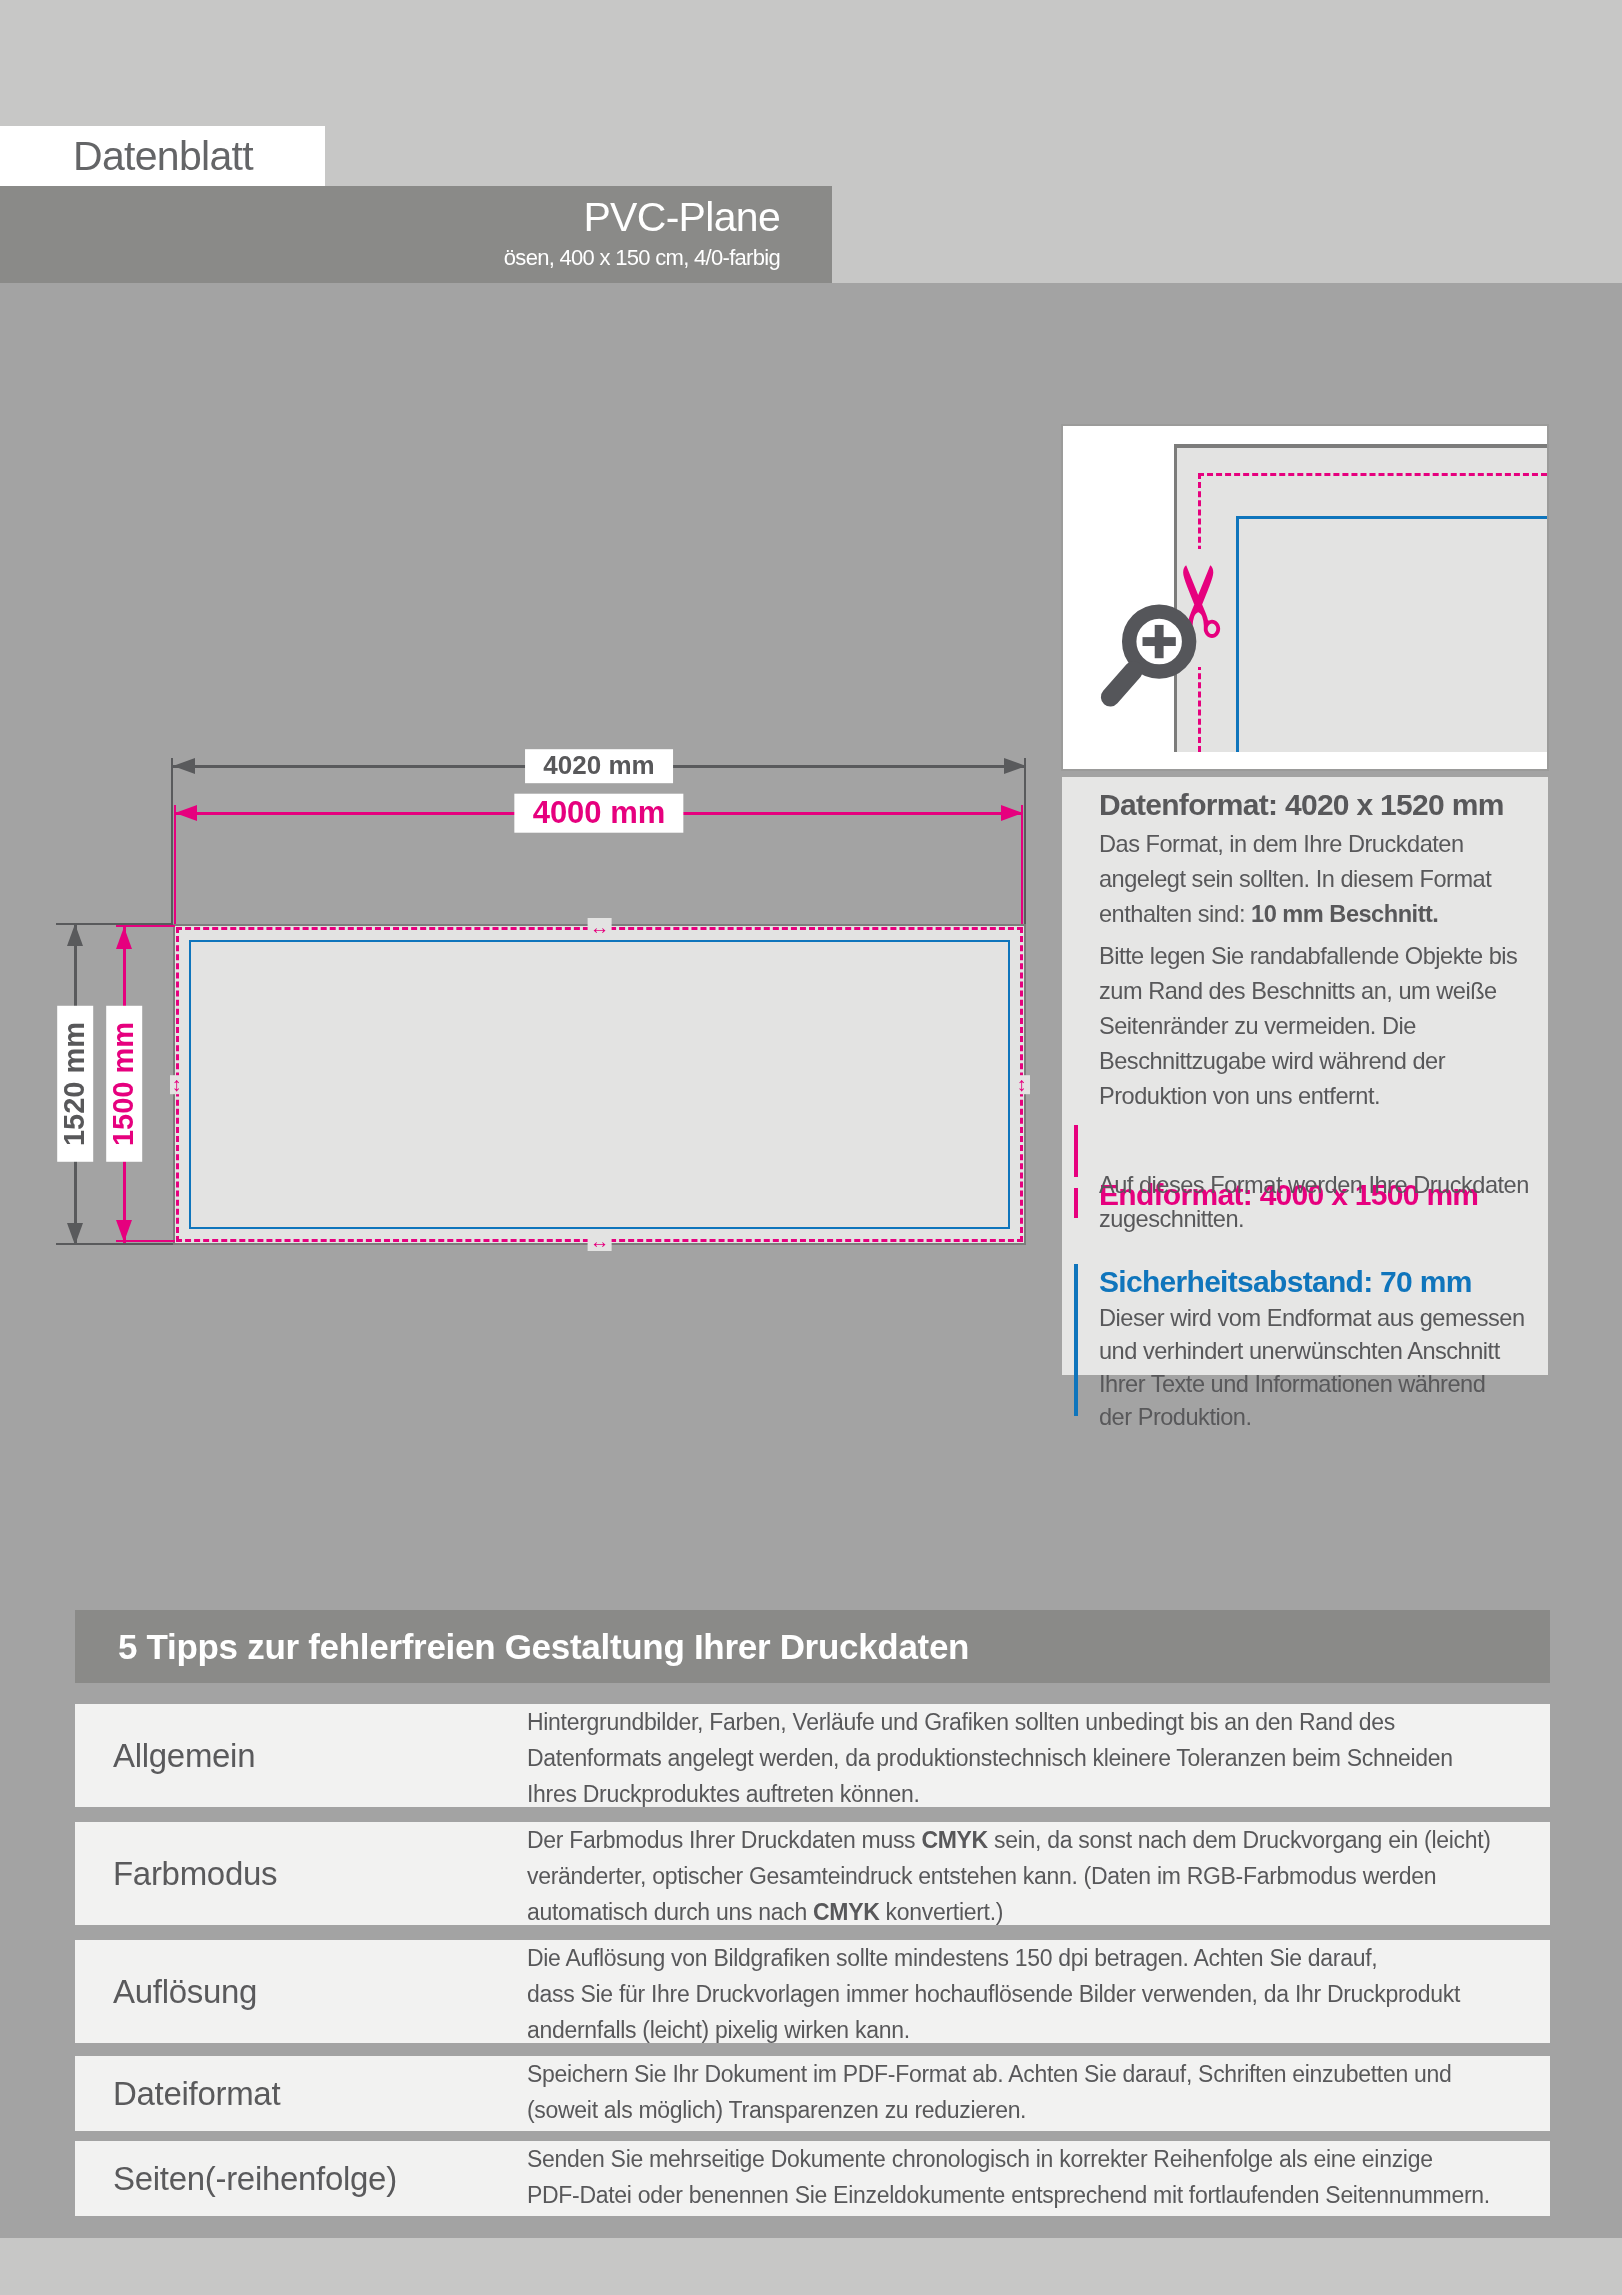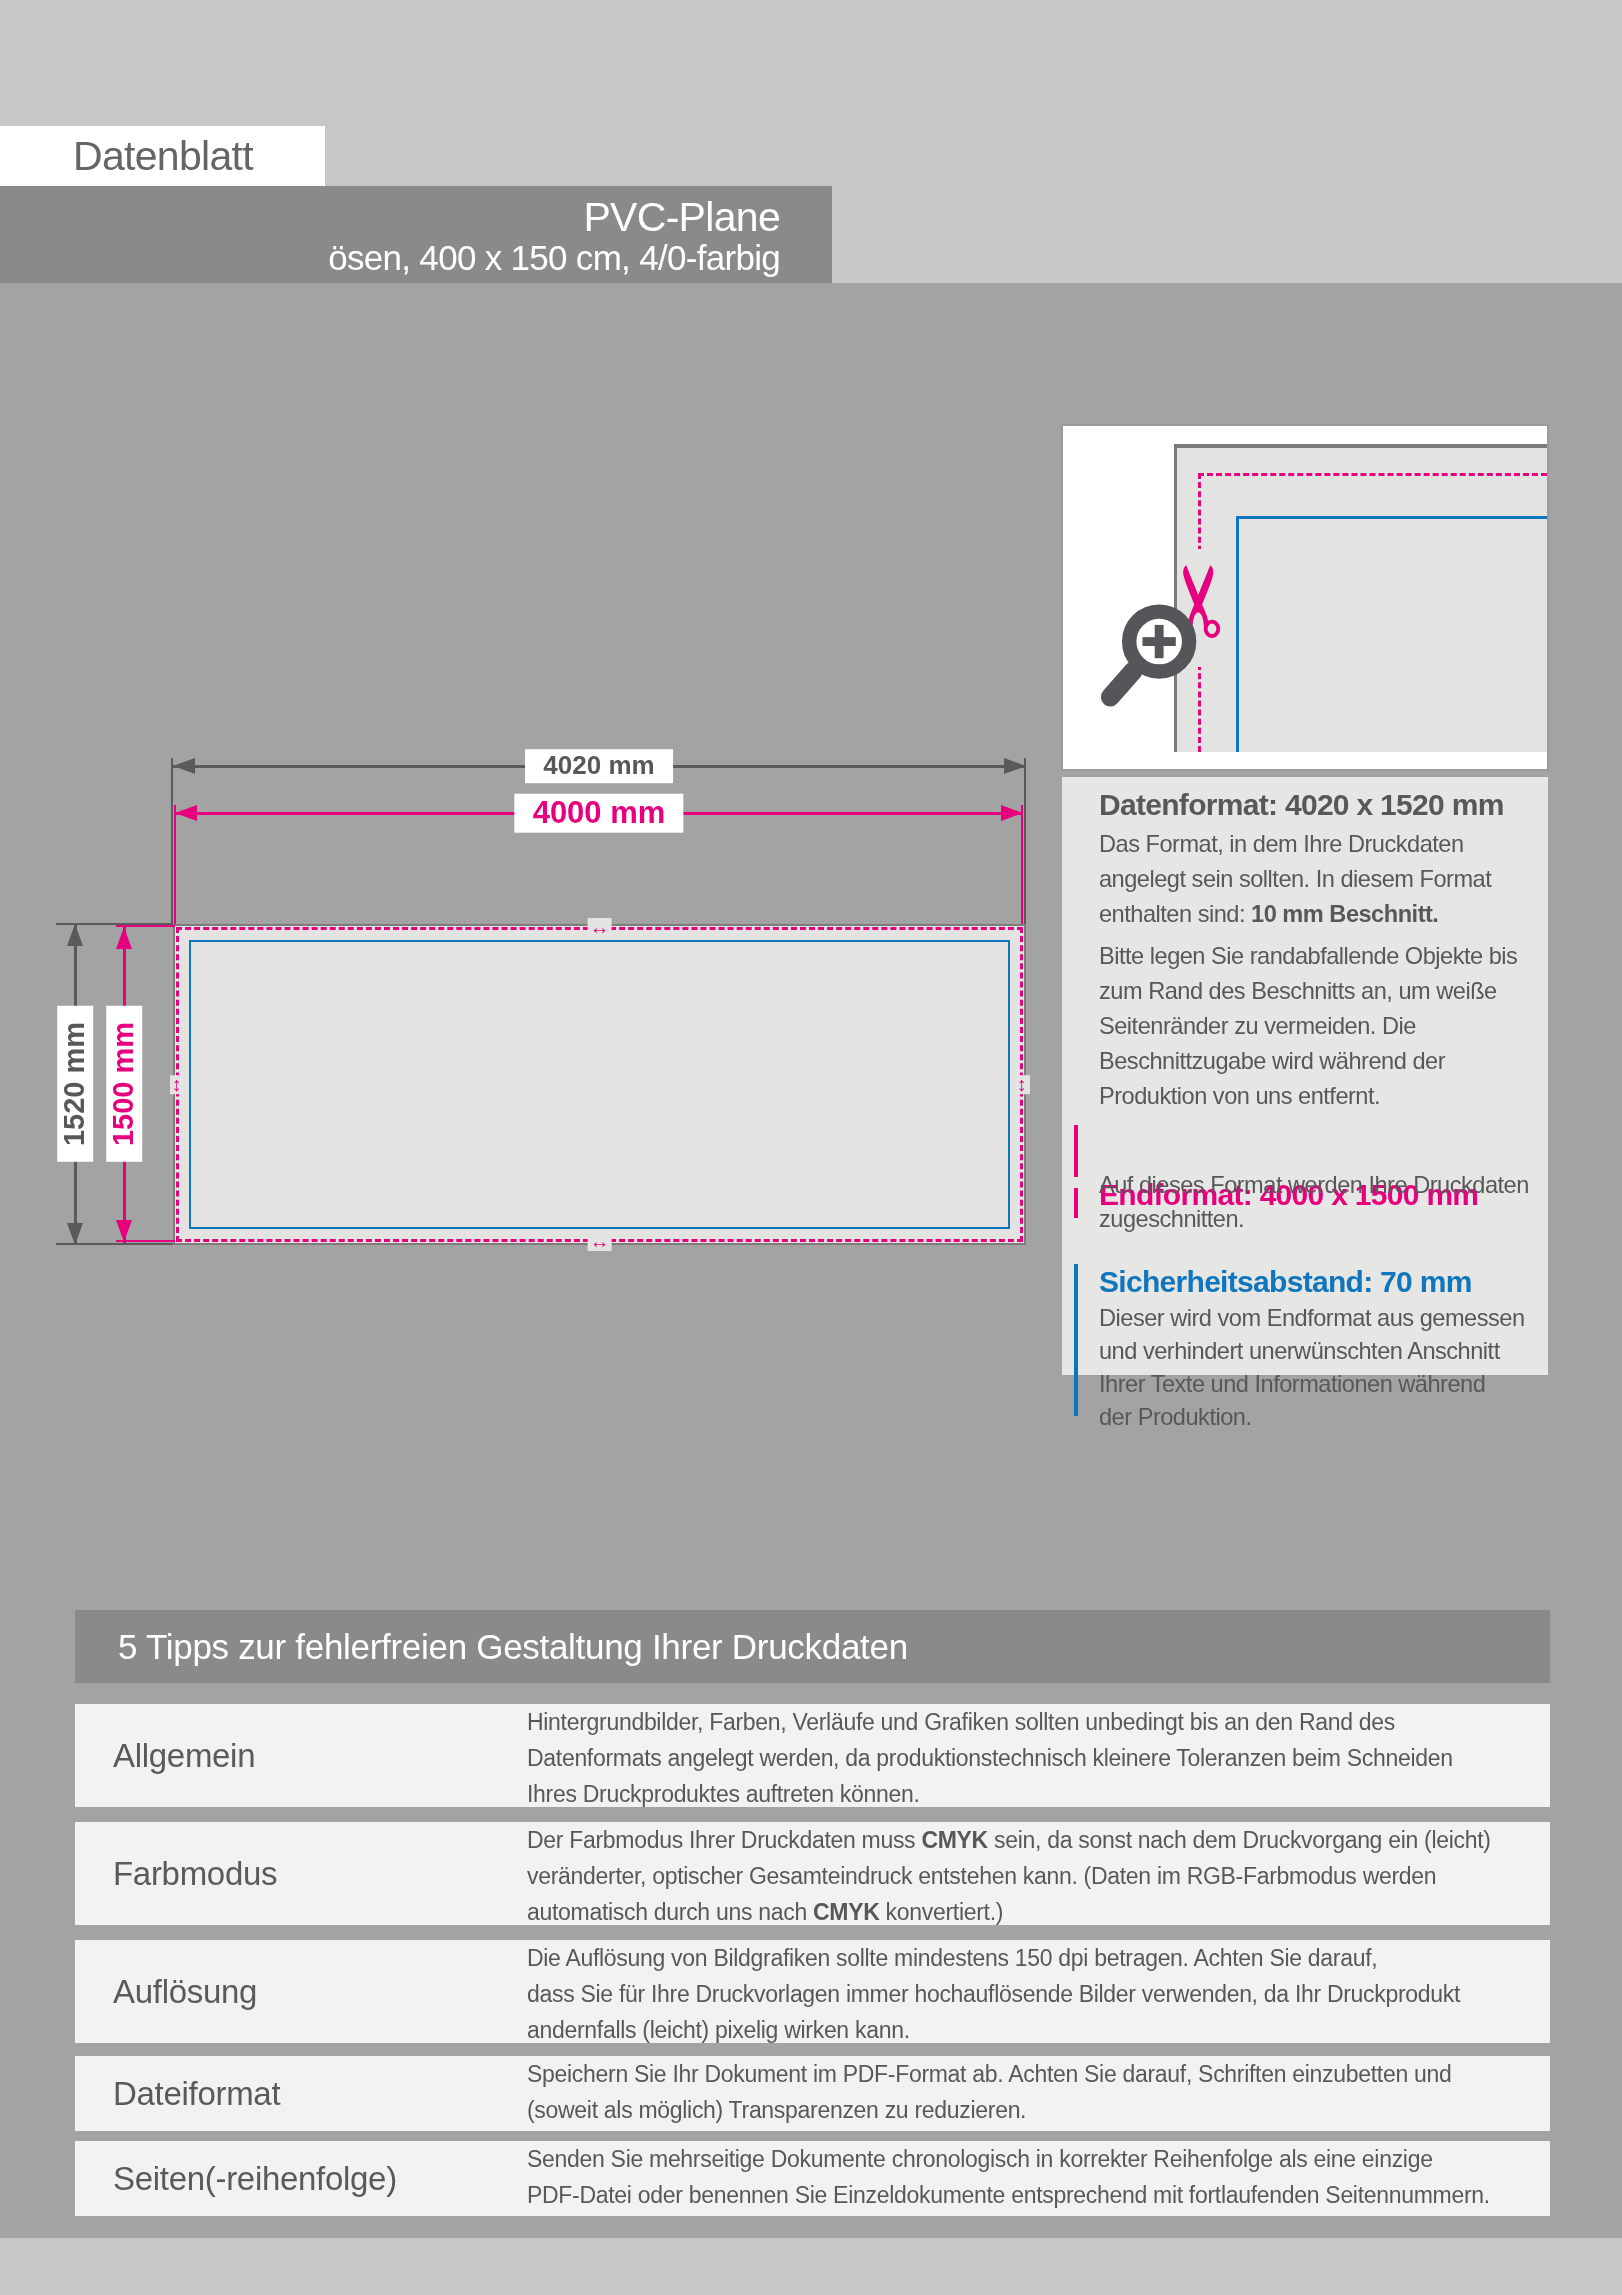--- a/index.html
+++ b/index.html
@@ -8,21 +8,21 @@
     font-family:"Liberation Sans","DejaVu Sans",sans-serif;color:#58585a;
   }
   
   .top-band{position:absolute;left:0;top:0;width:1623px;height:283px;background:#c7c7c6;}
   .datenblatt-box{position:absolute;left:0;top:126px;width:325px;height:60px;background:#ffffff;
     display:flex;align-items:center;}
   .datenblatt-box span{padding-left:73px;font-size:41px;color:#646567;letter-spacing:-0.7px;}
   .product-header{position:absolute;left:0;top:186px;width:832px;height:97px;background:#8a8a88;
     display:flex;flex-direction:column;justify-content:center;align-items:flex-end;padding-right:52px;box-sizing:border-box;}
   .product-title{color:#ffffff;font-size:41px;line-height:46px;letter-spacing:-0.7px;}
-  .product-subtitle{color:#ffffff;font-size:35px;line-height:35px;letter-spacing:-0.7px;}
+  .product-subtitle{color:#ffffff;font-size:22px;line-height:35px;letter-spacing:-0.7px;}
 
   
   .rect-outer{position:absolute;left:173px;top:924px;width:853px;height:321px;box-sizing:border-box;
     background:#e3e3e2;border:2px solid #7c7c7b;}
   .rect-bleed{position:absolute;left:0.7px;top:0.7px;right:0.7px;bottom:0.7px;border:3.9px dashed #e6007e;}
   .rect-safe{position:absolute;left:14.4px;top:13.7px;right:14.4px;bottom:14.4px;border:2.6px solid #0f75bc;}
   .center-mark{position:absolute;color:#e6007e;font-size:19.6px;line-height:19.6px;background:#e3e3e2;padding:0 2.6px;}
   .cm-top{left:50%;top:-11.8px;transform:translateX(-50%);}
   .cm-bottom{left:50%;bottom:-11.8px;transform:translateX(-50%);}
   .cm-left{left:-9.2px;top:50%;transform:translateY(-50%);}
@@ -69,21 +69,21 @@
   .ip-p.p3{top:391px;line-height:34px;}
   .ip-h.h3{top:488px;}
   .ip-p.p4{top:525px;line-height:33px;}
   .bar-magenta{position:absolute;left:11.8px;top:348px;width:3.9px;height:93px;
     background:repeating-linear-gradient(to bottom,#e6007e 0 52px,transparent 52px 63px);}
   .bar-blue{position:absolute;left:11.8px;top:487px;width:3.9px;height:152px;background:#0f75bc;}
 
   
   .tips-header{position:absolute;left:75px;top:1610px;width:1475px;height:73px;background:#8a8a88;
     display:flex;align-items:center;box-sizing:border-box;padding-left:43px;}
-  .tips-header span{color:#ffffff;font-size:35px;letter-spacing:-0.3px;}
+  .tips-header span{color:#ffffff;font-size:35px;letter-spacing:-0.3px;font-weight:bold;}
   .tip-row{position:absolute;left:75px;width:1475px;background:#f2f2f1;box-sizing:border-box;}
   .tip-label{position:absolute;left:38px;top:0;bottom:0;display:flex;align-items:center;
     font-size:33px;color:#5a5a5c;letter-spacing:-0.3px;white-space:nowrap;}
   .tip-text{position:absolute;left:452px;right:17px;top:0;bottom:0;display:flex;
     font-size:23px;line-height:36px;letter-spacing:-0.3px;color:#58585a;}
   .row1{top:1704px;height:103px;}
   .row2{top:1822px;height:103px;}
   .row3{top:1940px;height:103px;}
   .row4{top:2056px;height:75px;}
   .row5{top:2141px;height:75px;}

